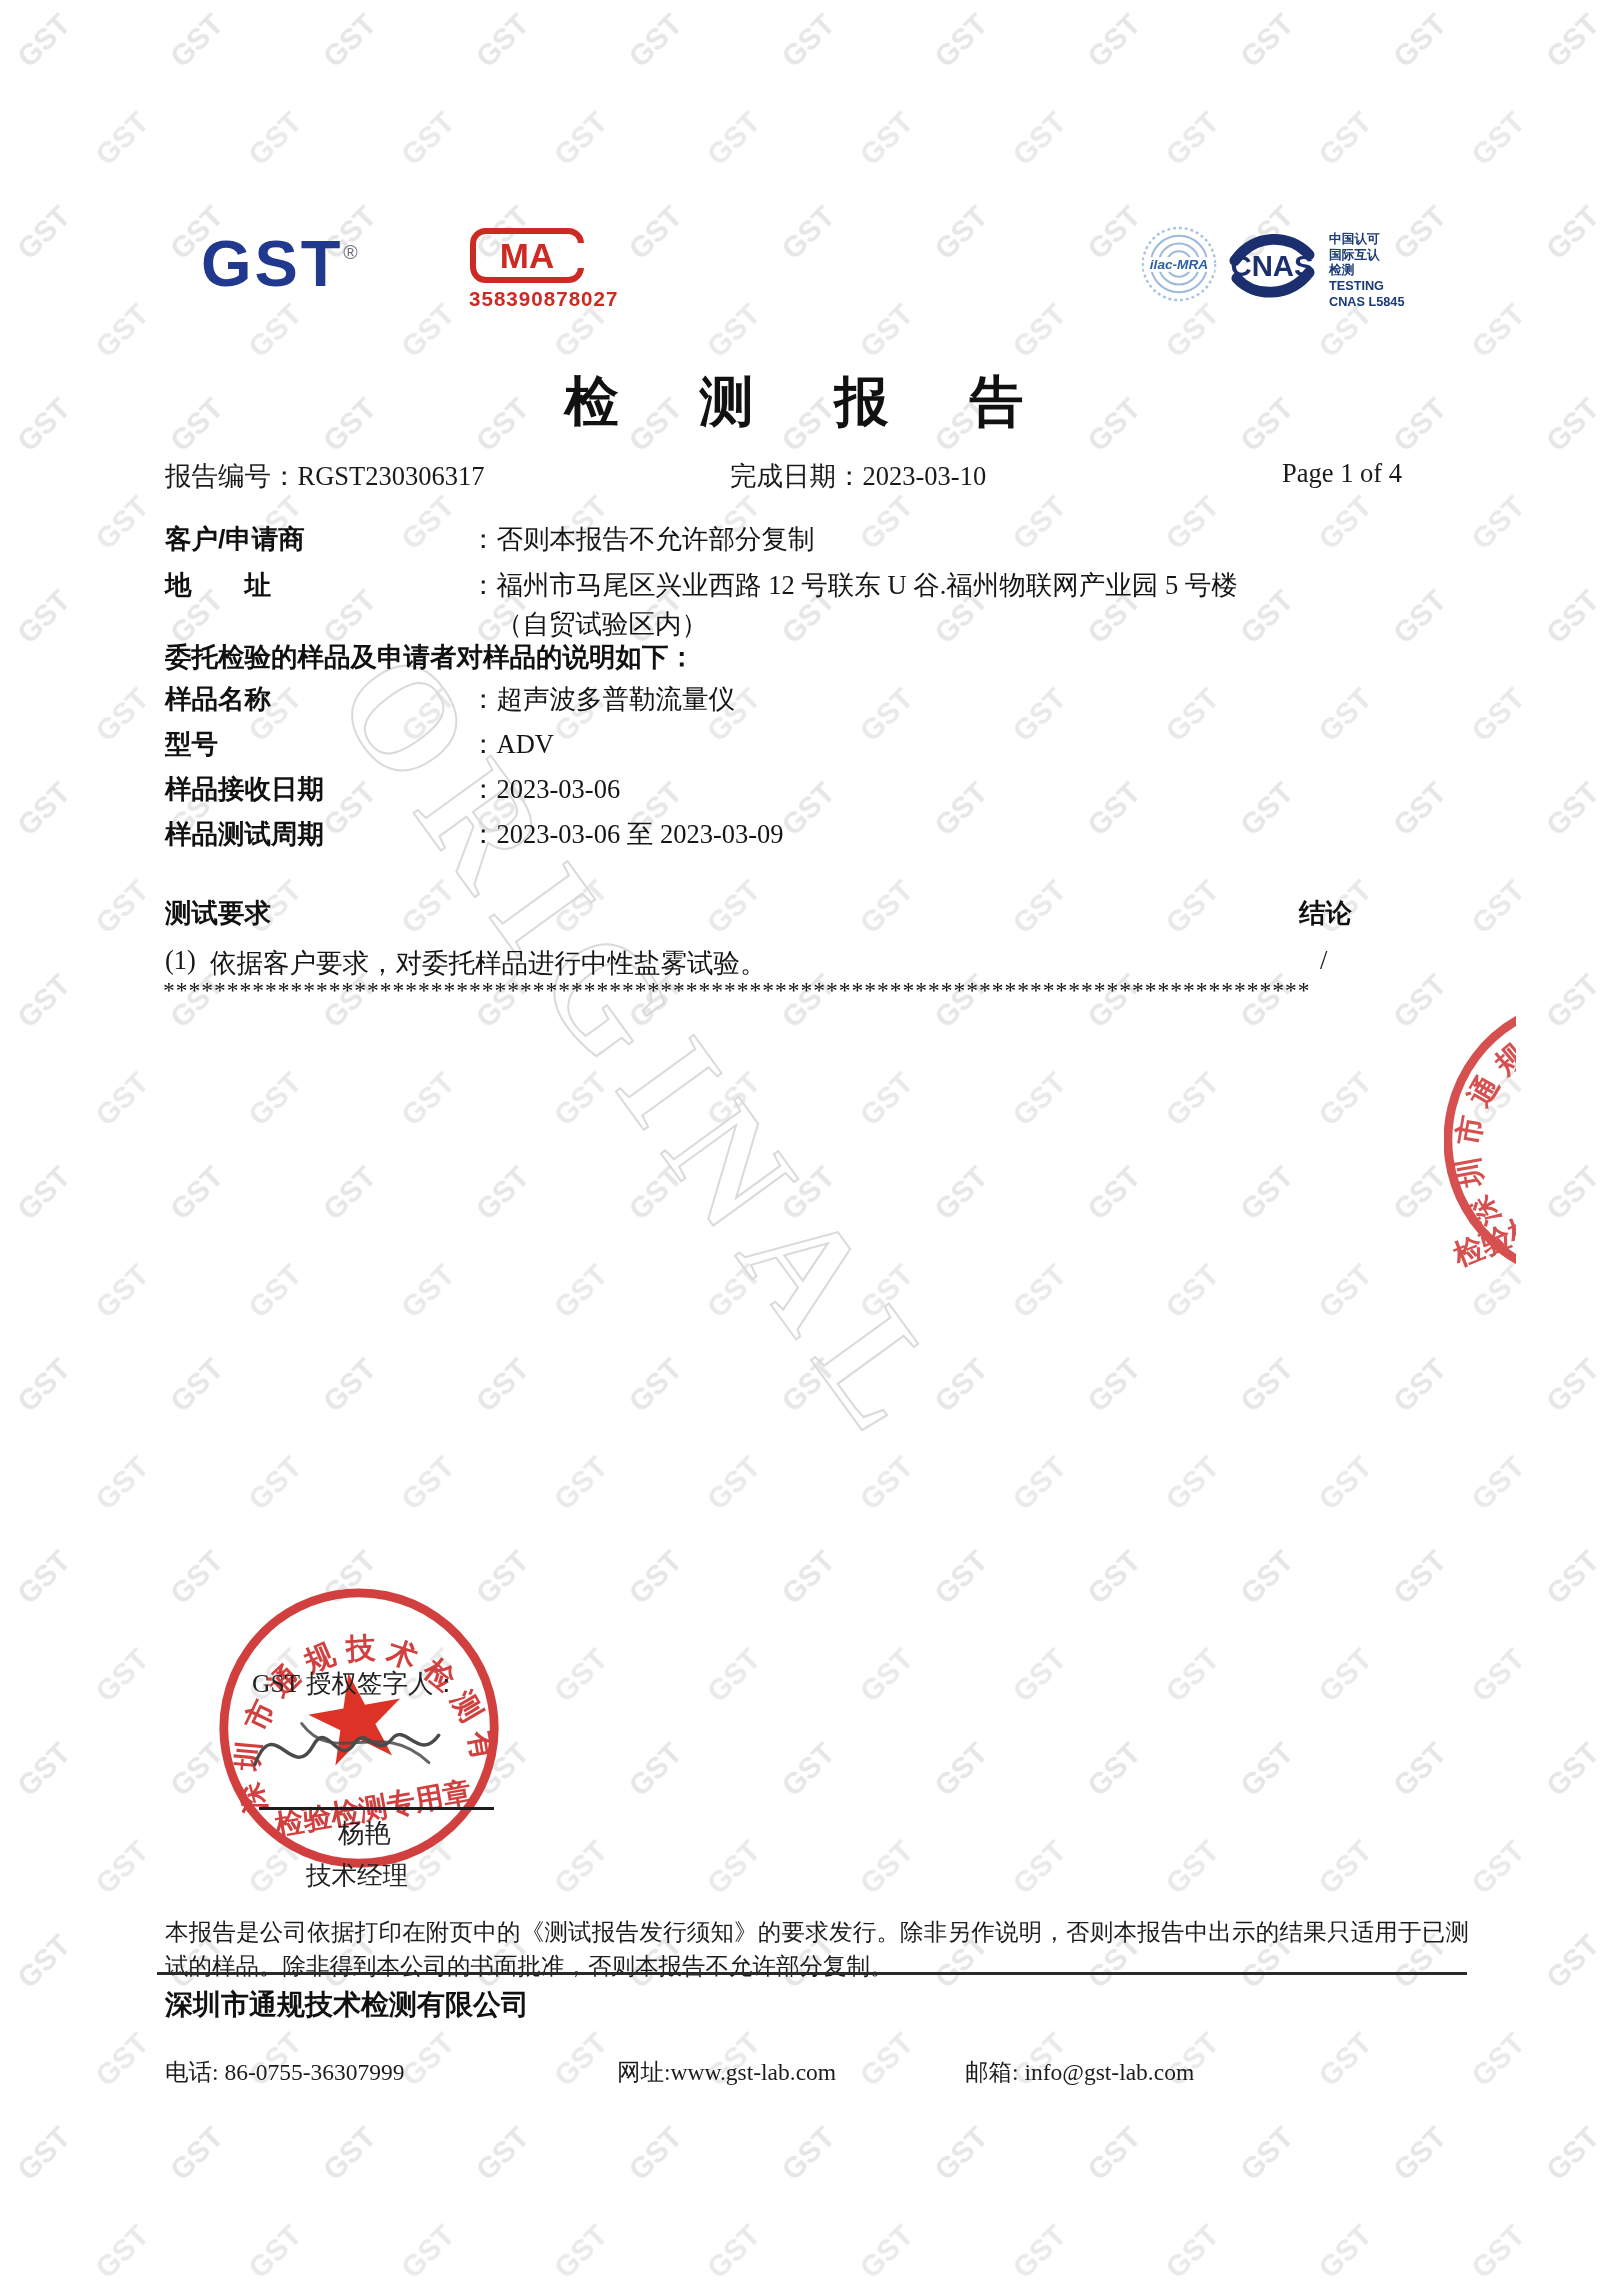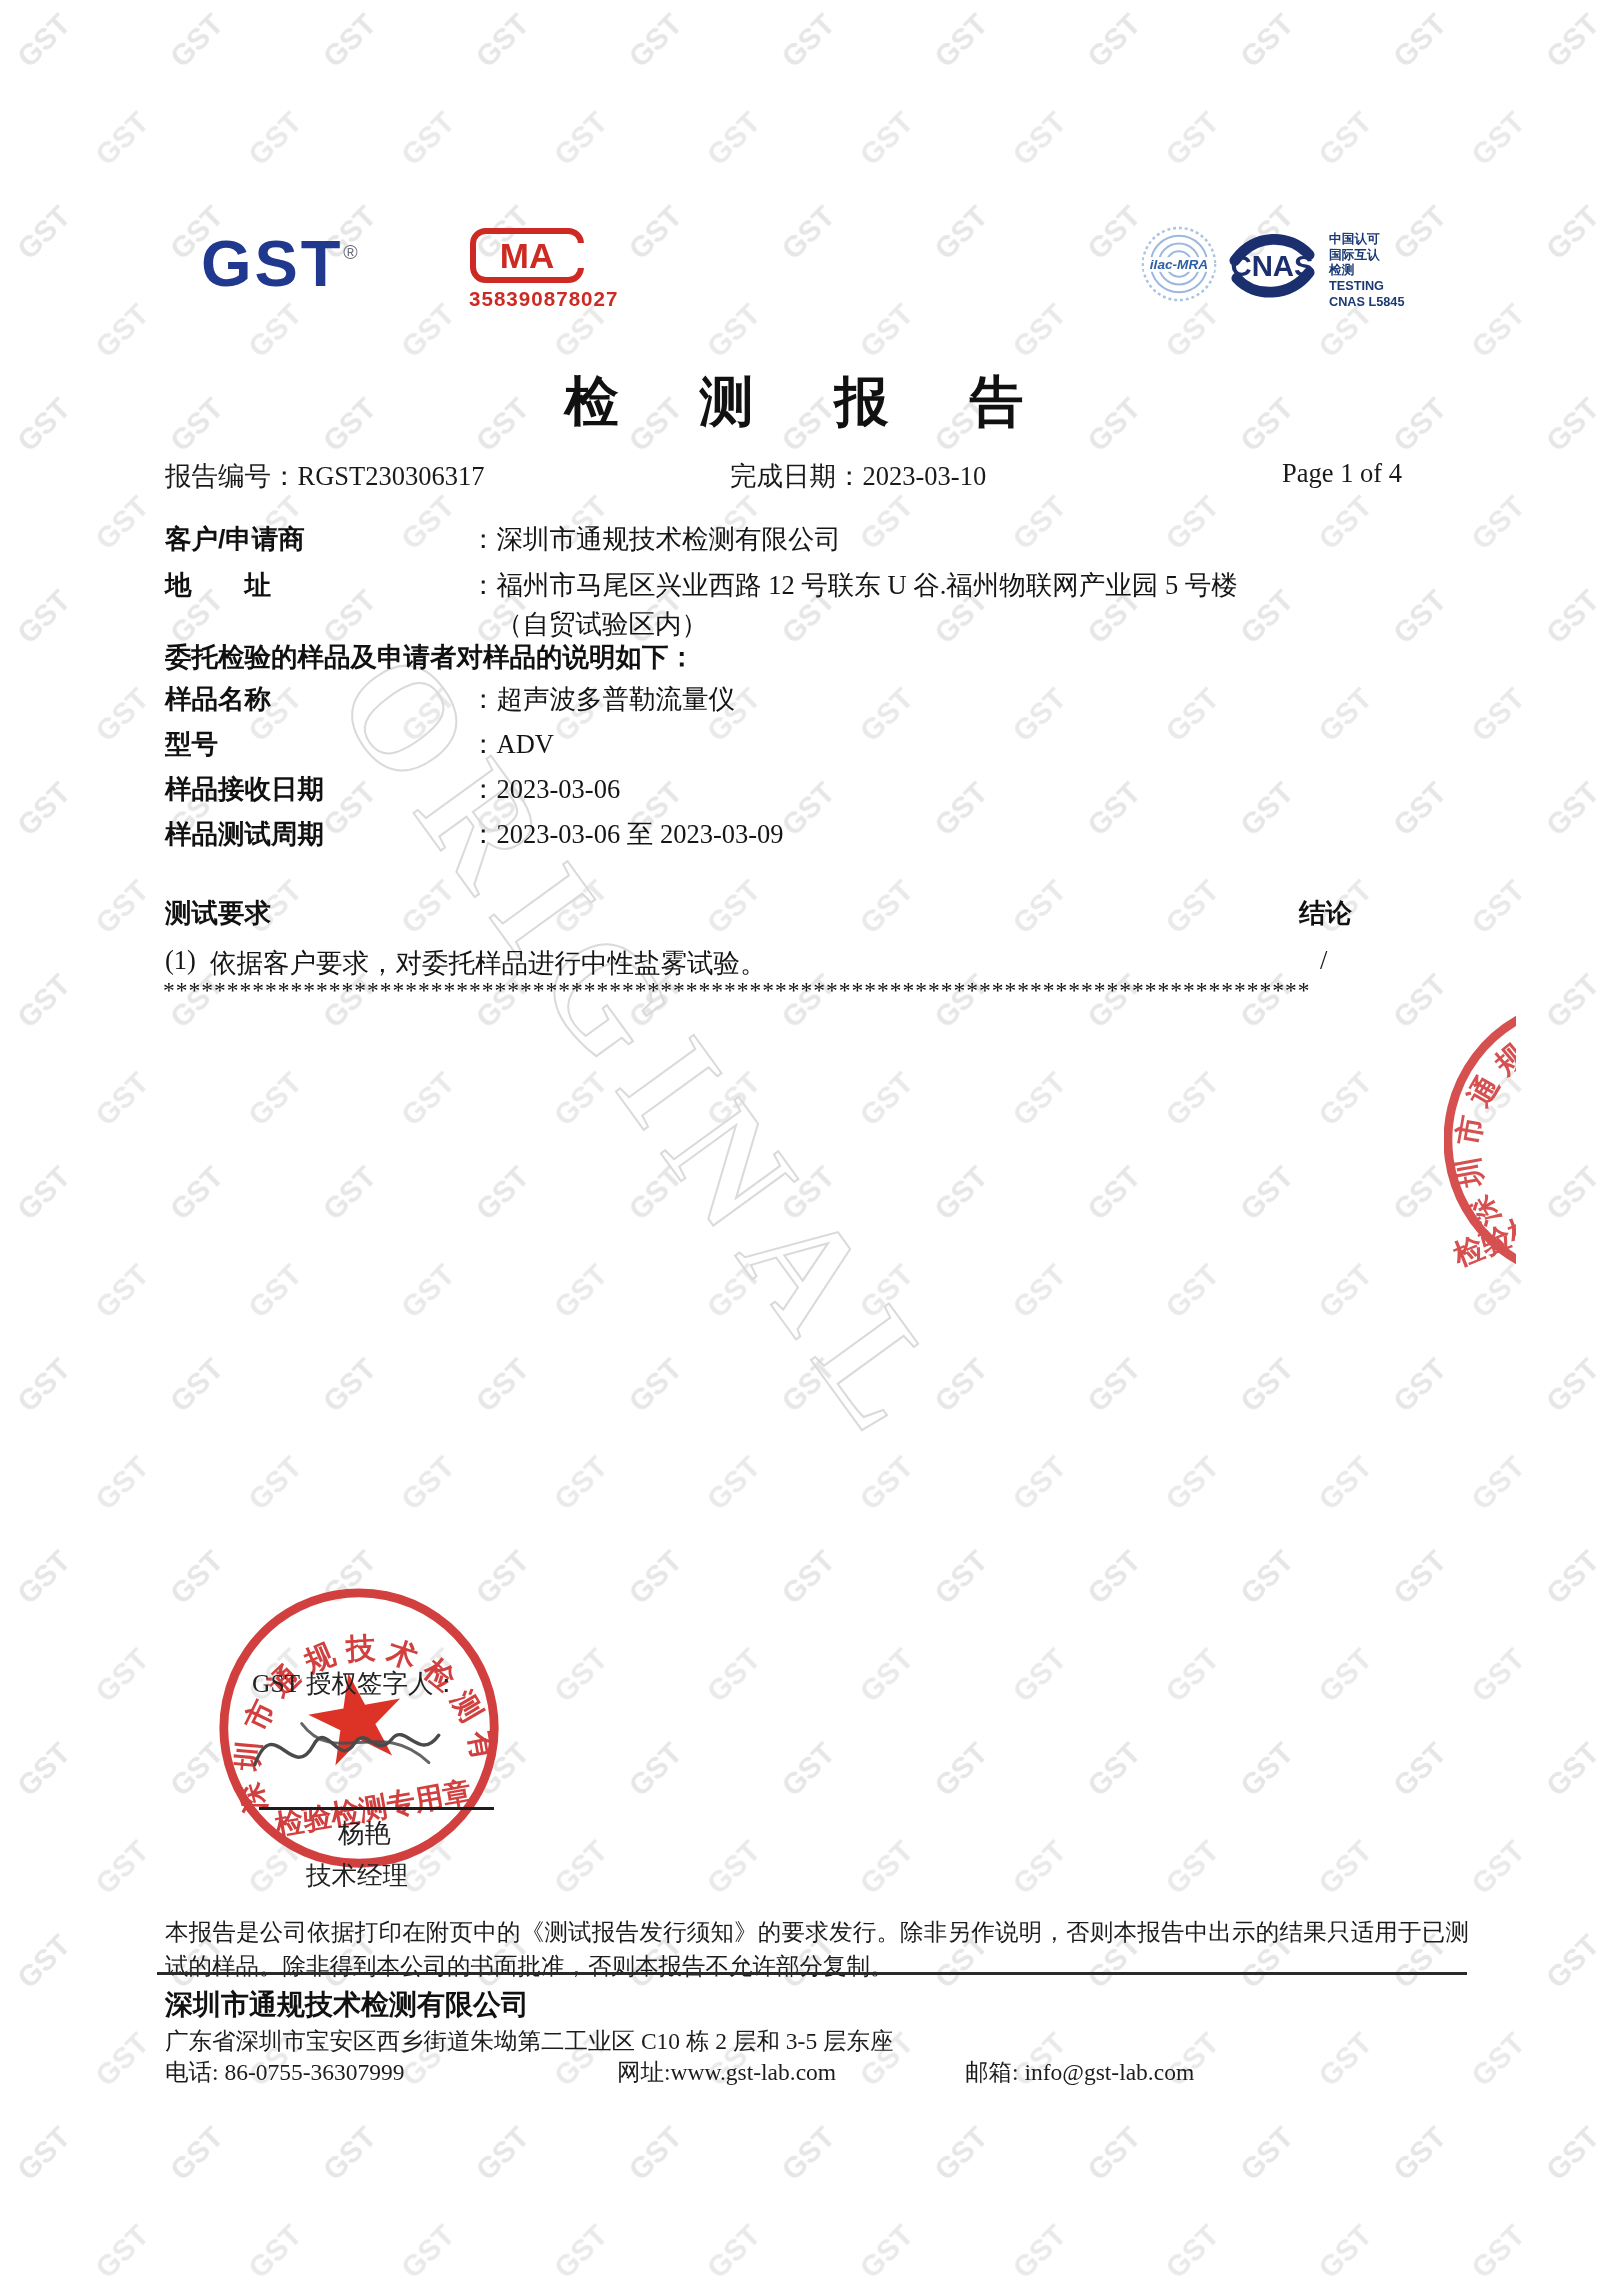--- a/index.html
+++ b/index.html
@@ -99,21 +99,21 @@
     <div>CNAS L5845</div>
   </div>
 
   <div class="abs report-title">检 测 报 告</div>
 
   <div class="abs meta-row" style="left:165px;top:458px;"><span>报告编号：</span><span>RGST230306317</span></div>
   <div class="abs meta-row" style="left:730px;top:458px;"><span>完成日期：</span><span>2023-03-10</span></div>
   <div class="abs meta-row" style="left:1282px;top:458px;">Page 1 of 4</div>
 
   <div class="abs lbl" style="left:165px;top:521px;">客户/申请商</div>
-  <div class="abs val" style="left:470px;top:521px;">：深圳市通规技术检测有限公司</div>
+  <div class="abs val" style="left:470px;top:521px;">：否则本报告不允许部分复制</div>
 
   <div class="abs lbl" style="left:165px;top:567px;">地　　址</div>
   <div class="abs val" style="left:470px;top:567px;">：福州市马尾区兴业西路 12 号联东 U 谷.福州物联网产业园 5 号楼</div>
   <div class="abs val" style="left:496px;top:606px;">（自贸试验区内）</div>
 
   <div class="abs note" style="left:165px;top:639px;">委托检验的样品及申请者对样品的说明如下：</div>
 
   <div class="abs lbl" style="left:165px;top:681px;">样品名称</div>
   <div class="abs val" style="left:470px;top:681px;">：超声波多普勒流量仪</div>
 
@@ -169,20 +169,19 @@
     <path d="M10 72 C 30 18, 48 92, 70 52 C 84 26, 96 76, 112 50 C 124 32, 134 66, 150 46 C 164 28, 178 70, 198 42" fill="none" stroke="#4a4a4a" stroke-width="3.5" stroke-linecap="round"></path>
     <path d="M58 30 C 92 76, 138 22, 188 70" fill="none" stroke="#4a4a4a" stroke-width="3" stroke-linecap="round" opacity="0.85"></path>
   </svg>
   <div class="abs sig-line"></div>
   <div class="abs sig-name">杨艳</div>
   <div class="abs sig-title">技术经理</div>
 
   <div class="abs disclaimer">本报告是公司依据打印在附页中的《测试报告发行须知》的要求发行。除非另作说明，否则本报告中出示的结果只适用于已测试的样品。除非得到本公司的书面批准，否则本报告不允许部分复制。</div>
   <div class="abs footer-rule"></div>
   <div class="abs footer-company">深圳市通规技术检测有限公司</div>
-  <div class="abs footer-address">广东省深圳市宝安区西乡街道朱坳第二工业区 C10 栋 2 层和 3-5 层东座</div>
 
   <div class="abs footer-contact" style="left:165px;"><span>电话: </span><span>86-0755-36307999</span></div>
   <div class="abs footer-contact" style="left:617px;"><span>网址:</span><span>www.gst-lab.com</span></div>
   <div class="abs footer-contact" style="left:965px;"><span>邮箱: </span><span>info@gst-lab.com</span></div>
 
 </div>
 
 
 </body></html>

